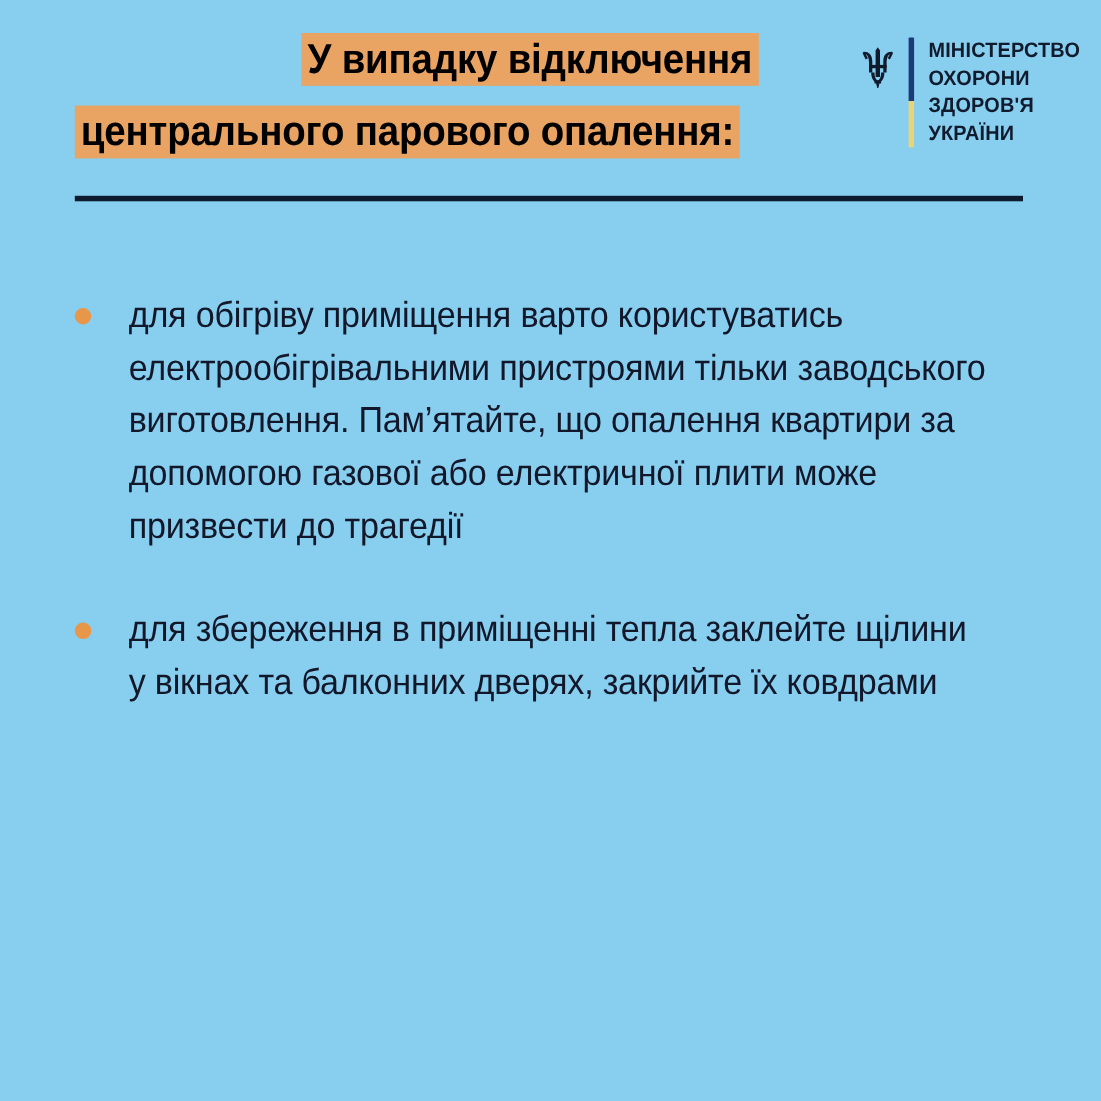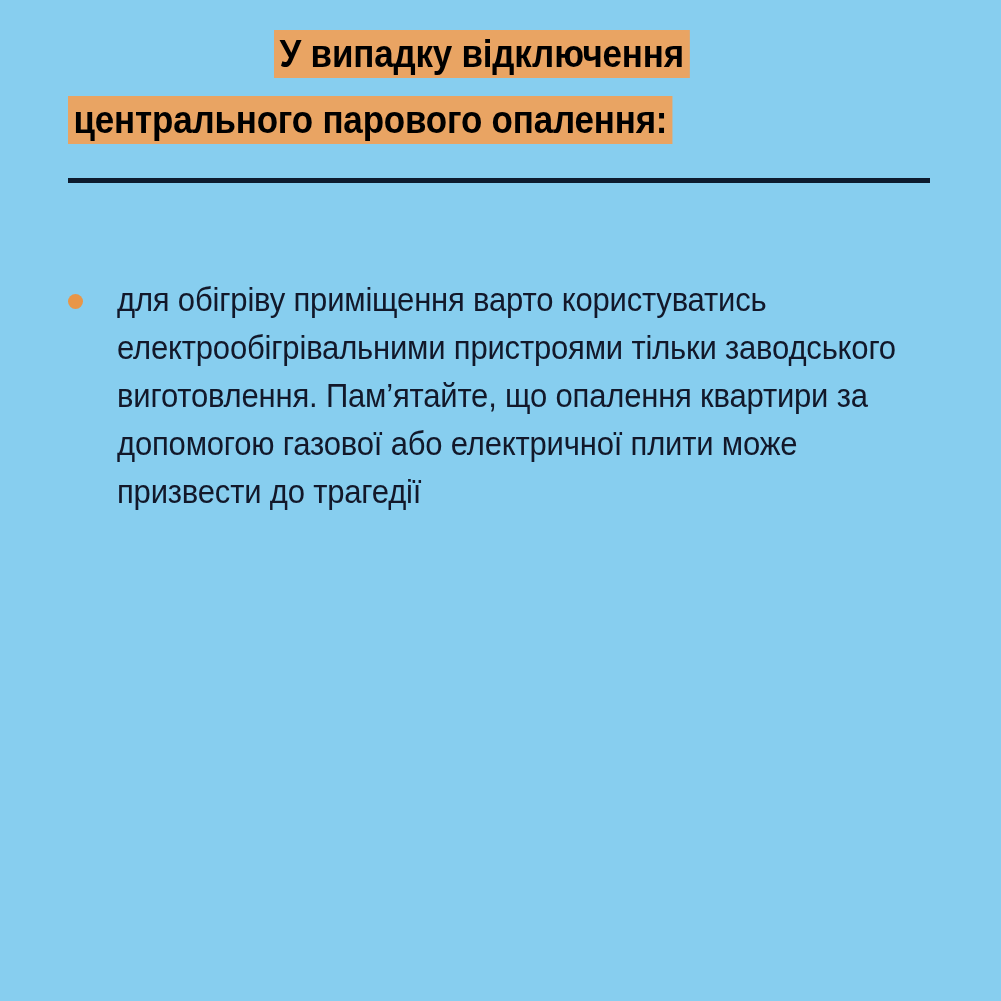--- a/index.html
+++ b/index.html
@@ -110,21 +110,21 @@
     top: 178px;
     width: 862px;
     height: 5px;
     background: #0D1B2E;
   }
 
   
   .bullet-list {
     position: absolute;
     left: 68px;
-    top: 276px;
+    top: 262px;
     width: 880px;
   }
 
   .bullet-item {
     position: relative;
     display: flex;
     flex-direction: row;
     align-items: flex-start;
     margin-bottom: 46px;
   }
@@ -156,28 +156,54 @@
 
 <div class="poster">
 
   <div class="header">
 
     <div class="title-block">
       <div class="title-line">У випадку відключення</div>
       <div class="title-line">центрального парового опалення:</div>
     </div>
 
+    <div class="logo">
+      <svg class="trident" viewBox="0 0 60 76" aria-hidden="true">
+        <g fill="#111B2E">
+          <path d="M30 2 L34 8 L34 56 L26 56 L26 8 Z"></path>
+          <path d="M5 10 C3 10 2 12 3 14 L8 24 L12 22 L8 14 C12 16 14 22 14 30 L14 48 L20 48 L20 28 C20 16 14 10 5 10 Z"></path>
+          <path d="M55 10 C57 10 58 12 57 14 L52 24 L48 22 L52 14 C48 16 46 22 46 30 L46 48 L40 48 L40 28 C40 16 46 10 55 10 Z"></path>
+          <rect x="14" y="34" width="32" height="6"></rect>
+          <path d="M18 48 C18 58 22 64 30 70 C38 64 42 58 42 48 L36 48 C36 56 34 60 30 63 C26 60 24 56 24 48 Z"></path>
+          <path d="M24 62 L36 62 L36 68 L24 68 Z"></path>
+          <path d="M27 68 L33 68 L31 76 L29 76 Z"></path>
+        </g>
+      </svg>
+
+      <div class="logo-divider"></div>
+
+      <div class="logo-text">
+        <span>МІНІСТЕРСТВО</span>
+        <span>ОХОРОНИ</span>
+        <span>ЗДОРОВ'Я</span>
+        <span>УКРАЇНИ</span>
+      </div>
+    </div>
   </div>
 
   <div class="rule"></div>
 
   <div class="bullet-list">
 
     <div class="bullet-item">
       <span class="bullet-dot"></span>
       <span class="bullet-text">для обігріву приміщення варто користуватись електрообігрівальними пристроями тільки заводського виготовлення. Пам’ятайте, що опалення квартири за допомогою газової або електричної плити може призвести до трагедії</span>
     </div>
 
+    <div class="bullet-item">
+      <span class="bullet-dot"></span>
+      <span class="bullet-text">для збереження в приміщенні тепла заклейте щілини у вікнах та балконних дверях, закрийте їх ковдрами</span>
+    </div>
 
 
   </div>
 
 </div>
 
 </body></html>

